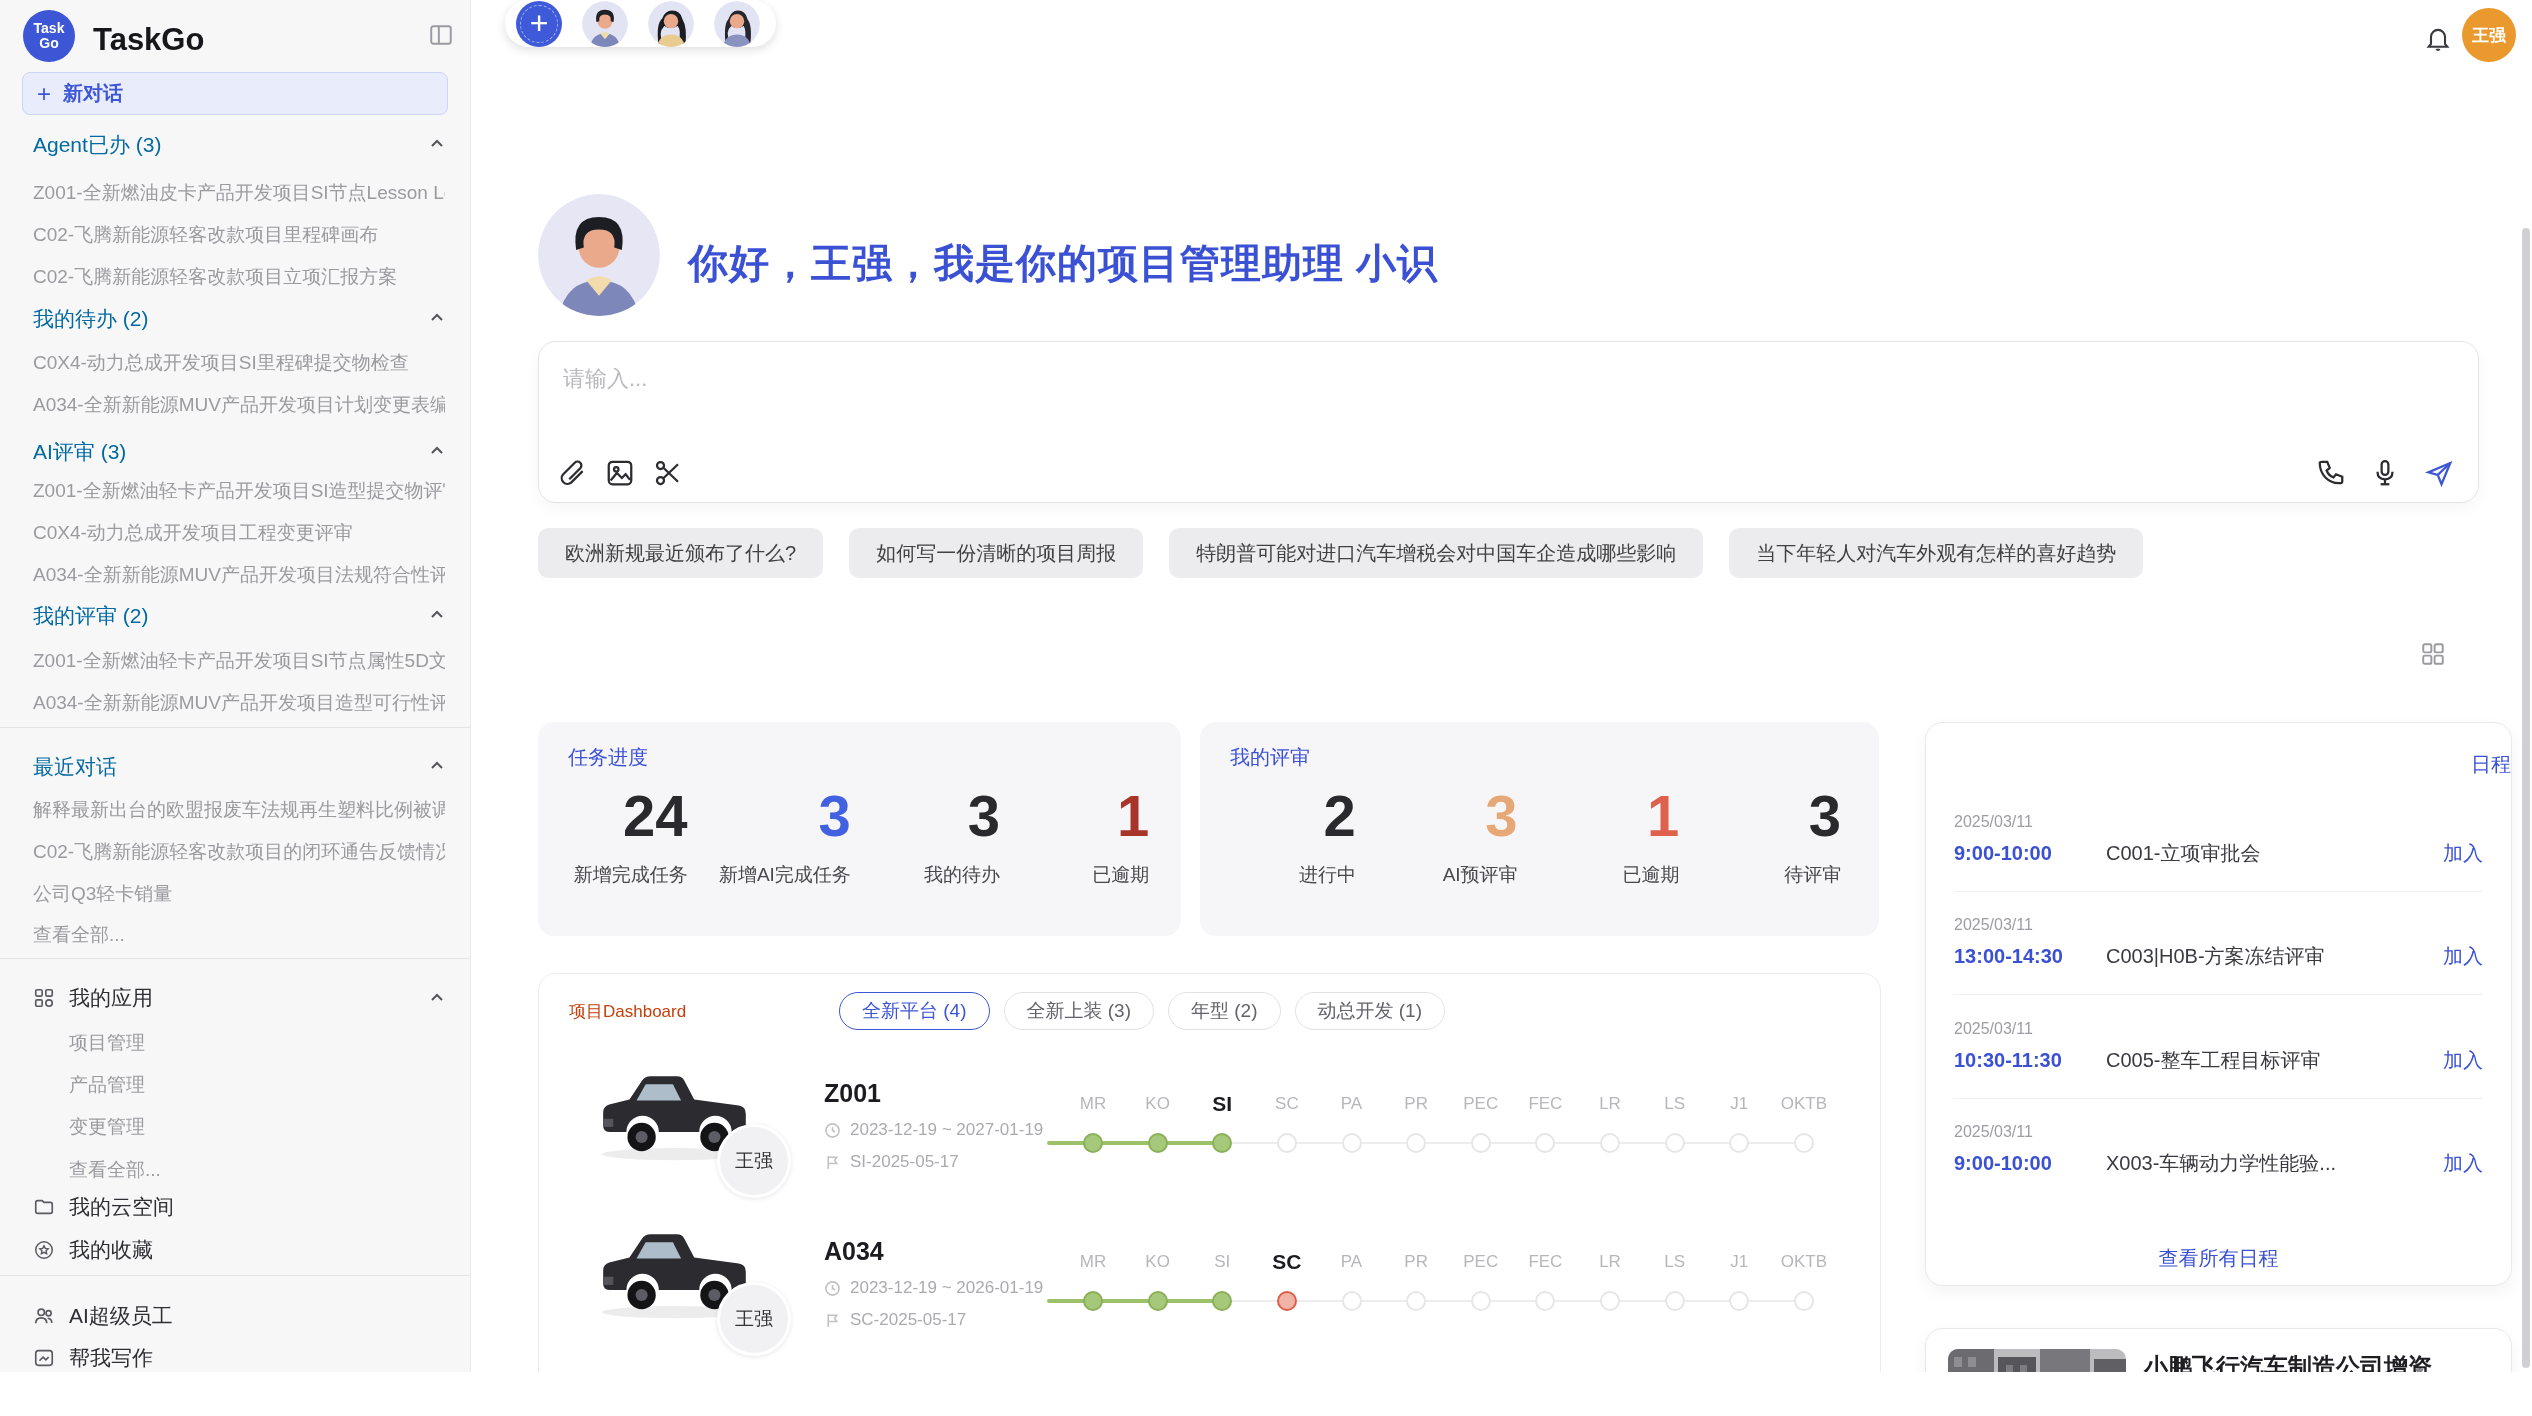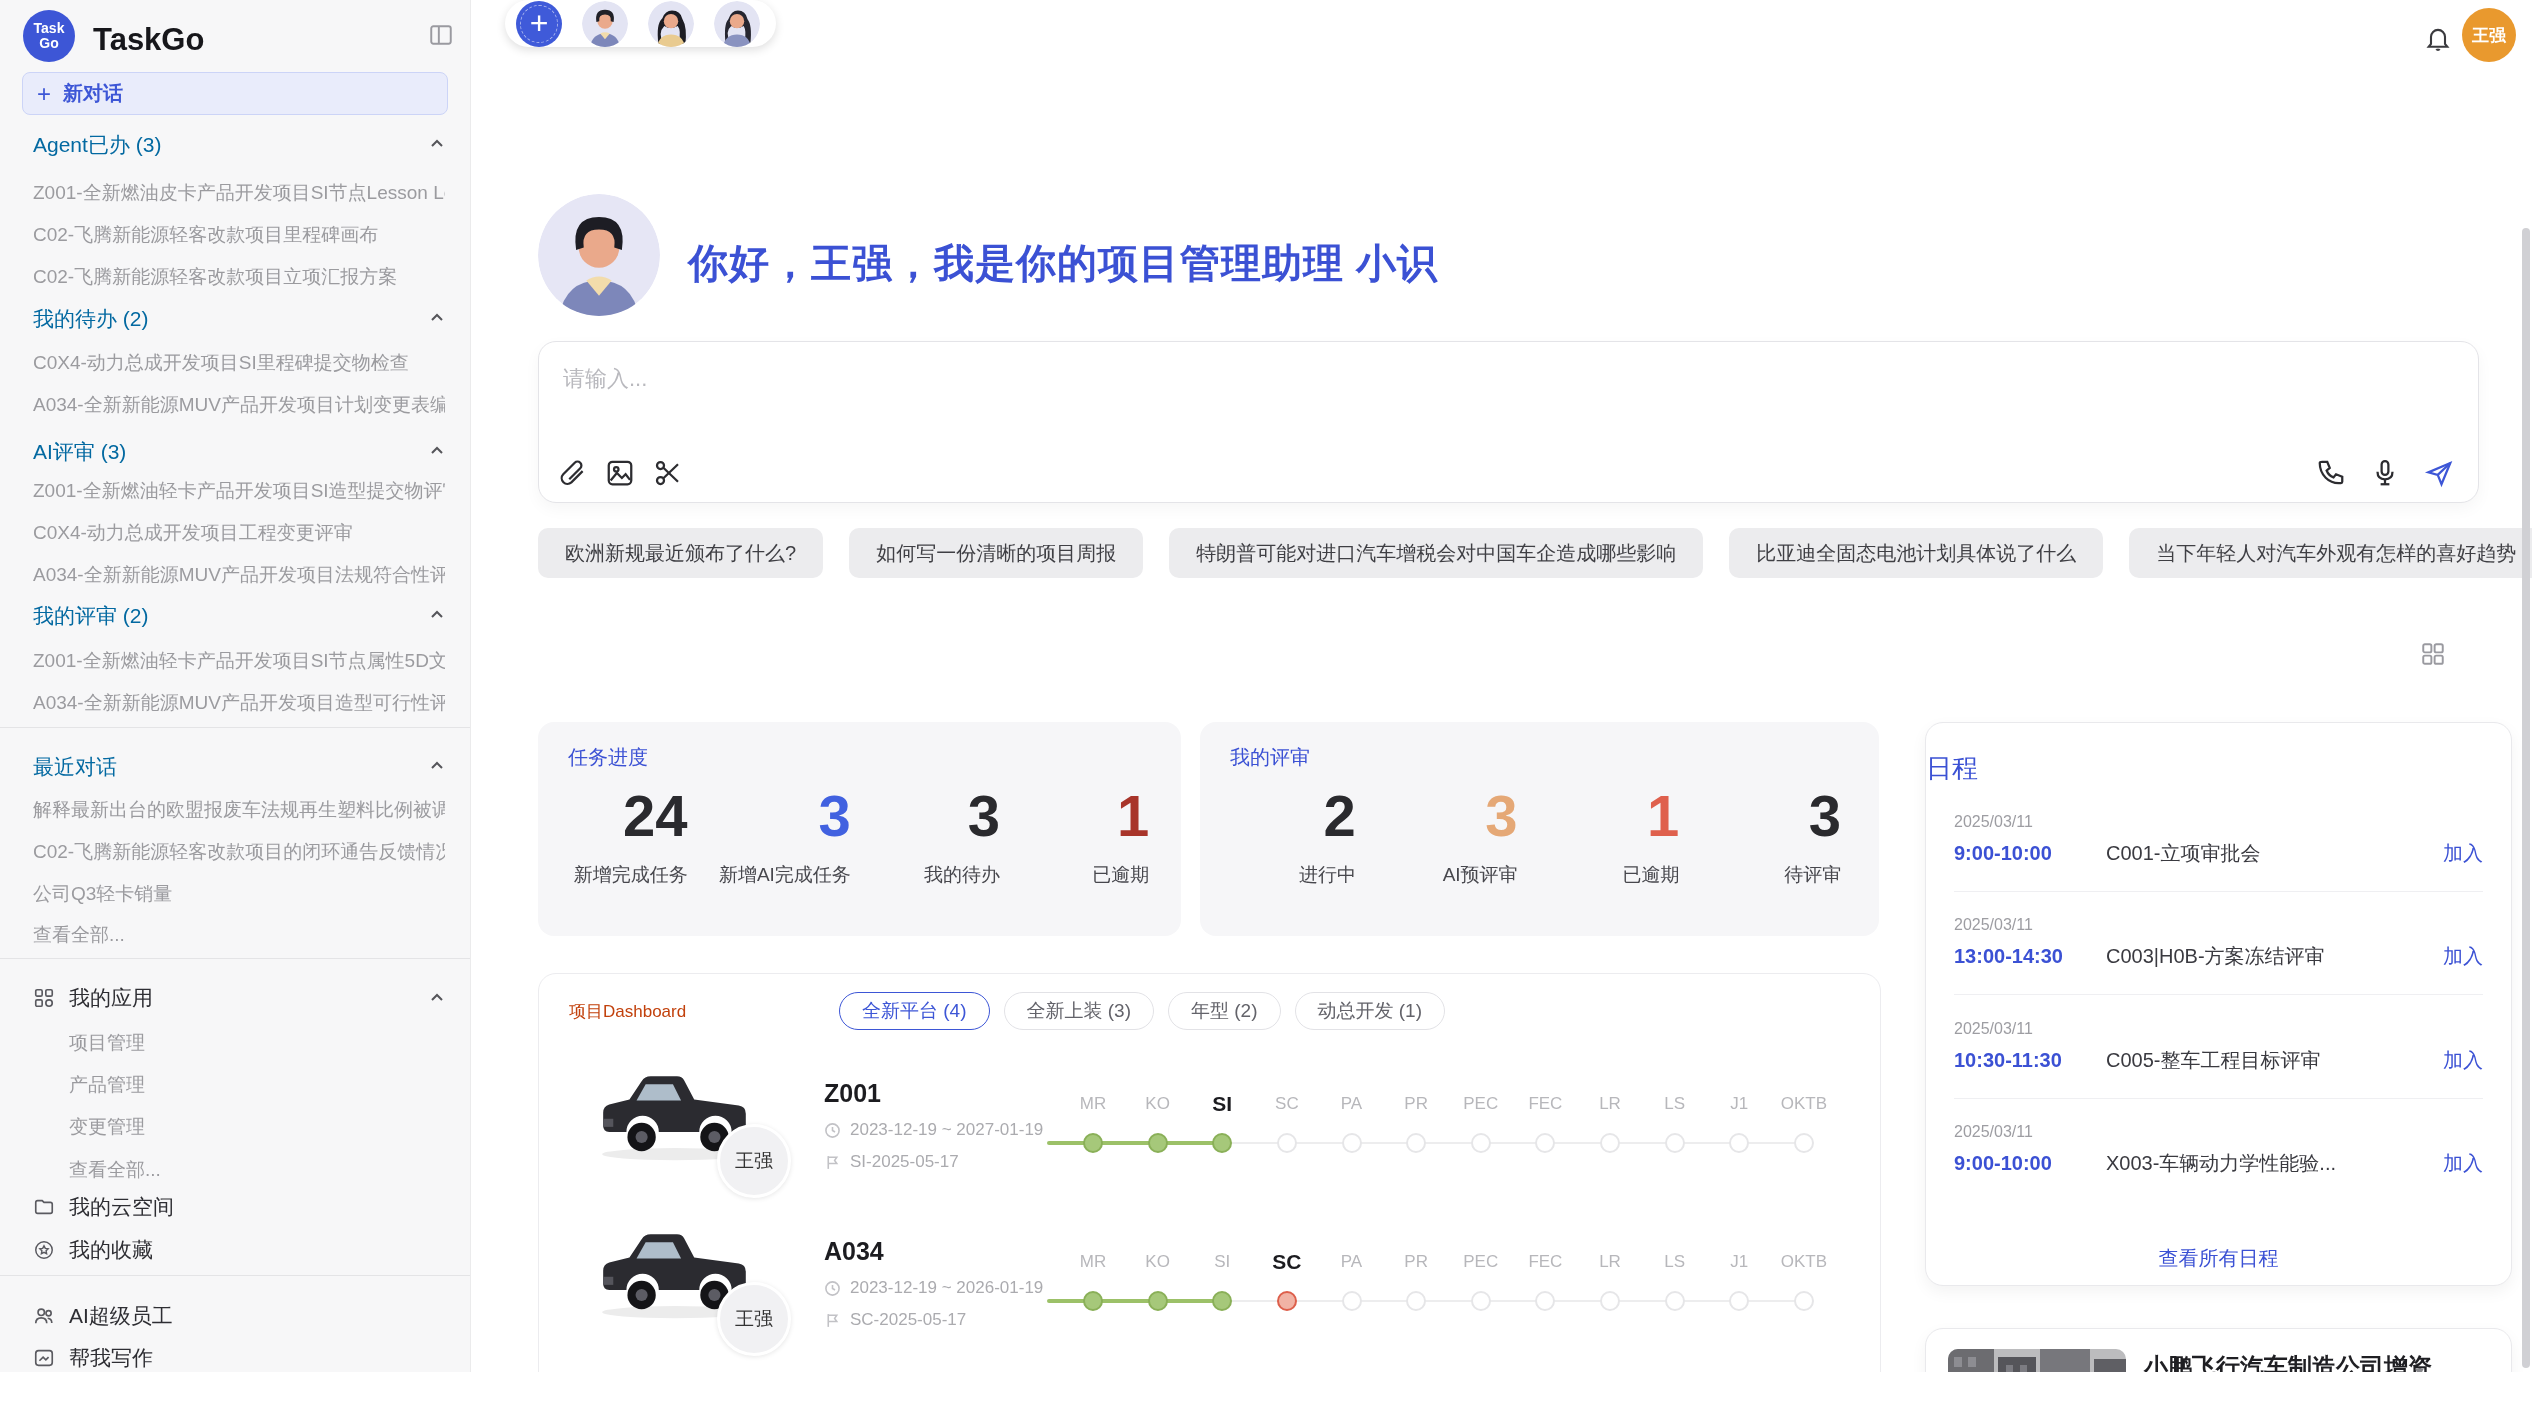--- a/index.html
+++ b/index.html
@@ -75,21 +75,21 @@
   .ms-cols{position:relative;display:flex;justify-content:space-between;}
   .ms-col{width:64px;text-align:center;}
   .ms-lab{display:block;height:34px;line-height:34px;font-size:17px;color:#b7b7bb;}
   .ms-lab.cur{font-size:21px;color:#1c1c20;font-weight:700;}
   .ms-dot{display:block;margin:12px auto 0;width:16px;height:16px;border-radius:50%;background:#fff;border:2px solid #e6e6e8;}
   .ms-dot.done{background:#a6c87a;border-color:#8ab058;}
   .ms-dot.curs{background:#f1b3a5;border-color:#dd5f4b;}
   
   .sched{position:absolute;left:1925px;top:722px;width:585px;height:562px;background:#fff;border:1px solid #e9e9ec;border-radius:18px;
          box-shadow:0 6px 16px rgba(0,0,0,.05);}
-  .sched-t{position:absolute;top:28px;width:100%;text-align:left;font-size:26px;color:#3b51d4;}
+  .sched-t{position:absolute;top:28px;width:100%;text-align:right;font-size:20px;color:#3b51d4;}
   .si{position:absolute;left:28px;right:28px;}
   .si .d{font-size:16px;color:#9d9da2;height:20px;}
   .si .row{margin-top:6px;display:flex;align-items:center;height:28px;}
   .si .time{width:152px;font-size:20px;color:#3b51d4;font-weight:600;}
   .si .tt{flex:1;font-size:20px;color:#3a3a40;white-space:nowrap;overflow:hidden;}
   .si .join{font-size:20px;color:#3b51d4;cursor:pointer;}
   .sdv{position:absolute;left:28px;right:28px;height:1px;background:#efeff2;}
   .sva{position:absolute;top:522px;width:100%;text-align:center;font-size:20px;color:#3b51d4;cursor:pointer;}
   .news{position:absolute;left:1925px;top:1328px;width:585px;height:170px;background:#fff;border:1px solid #e9e9ec;border-radius:18px;
         box-shadow:0 6px 16px rgba(0,0,0,.05);}
@@ -340,21 +340,20 @@
             <line x1="11" y1="13.5" x2="21" y2="4"></line>
           </svg>
       </span>
     </div>
   </div>
 
   <div class="chips">
     <div class="chip">欧洲新规最近颁布了什么?</div>
     <div class="chip">如何写一份清晰的项目周报</div>
     <div class="chip">特朗普可能对进口汽车增税会对中国车企造成哪些影响</div>
-    <div class="chip">比亚迪全固态电池计划具体说了什么</div>
     <div class="chip">当下年轻人对汽车外观有怎样的喜好趋势</div>
   </div>
 
   <span class="brief-icon">
     <svg viewBox="0 0 24 24" fill="none" stroke="currentColor" stroke-width="1.8">
         <rect x="3" y="3" width="7.5" height="7.5" rx="1.5"></rect>
         <rect x="13.5" y="3" width="7.5" height="7.5" rx="1.5"></rect>
         <rect x="3" y="13.5" width="7.5" height="7.5" rx="1.5"></rect>
         <rect x="13.5" y="13.5" width="7.5" height="7.5" rx="1.5"></rect>
       </svg>

